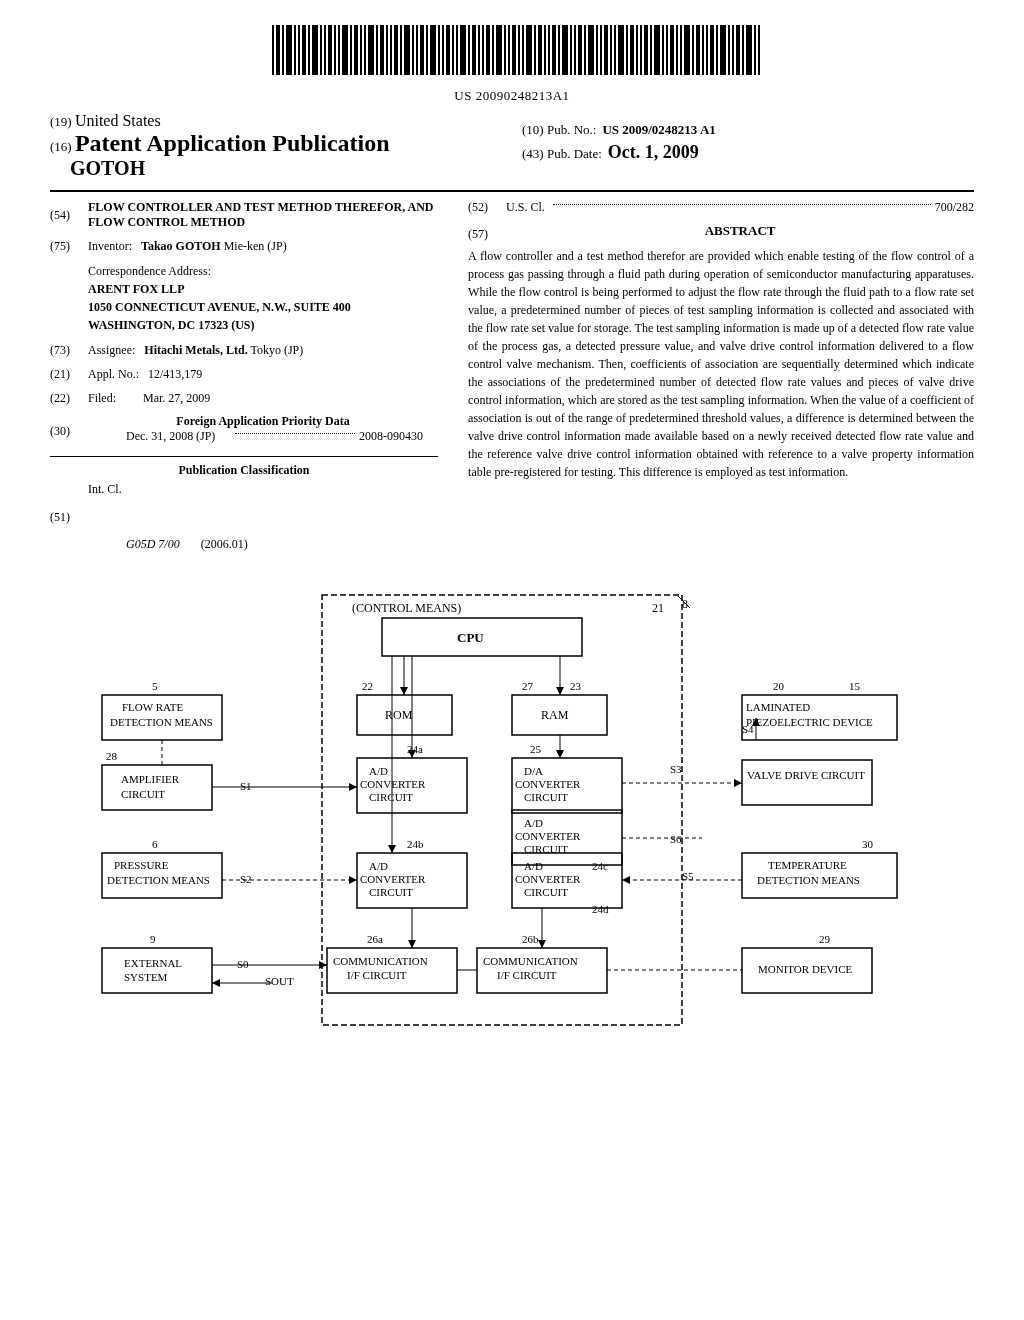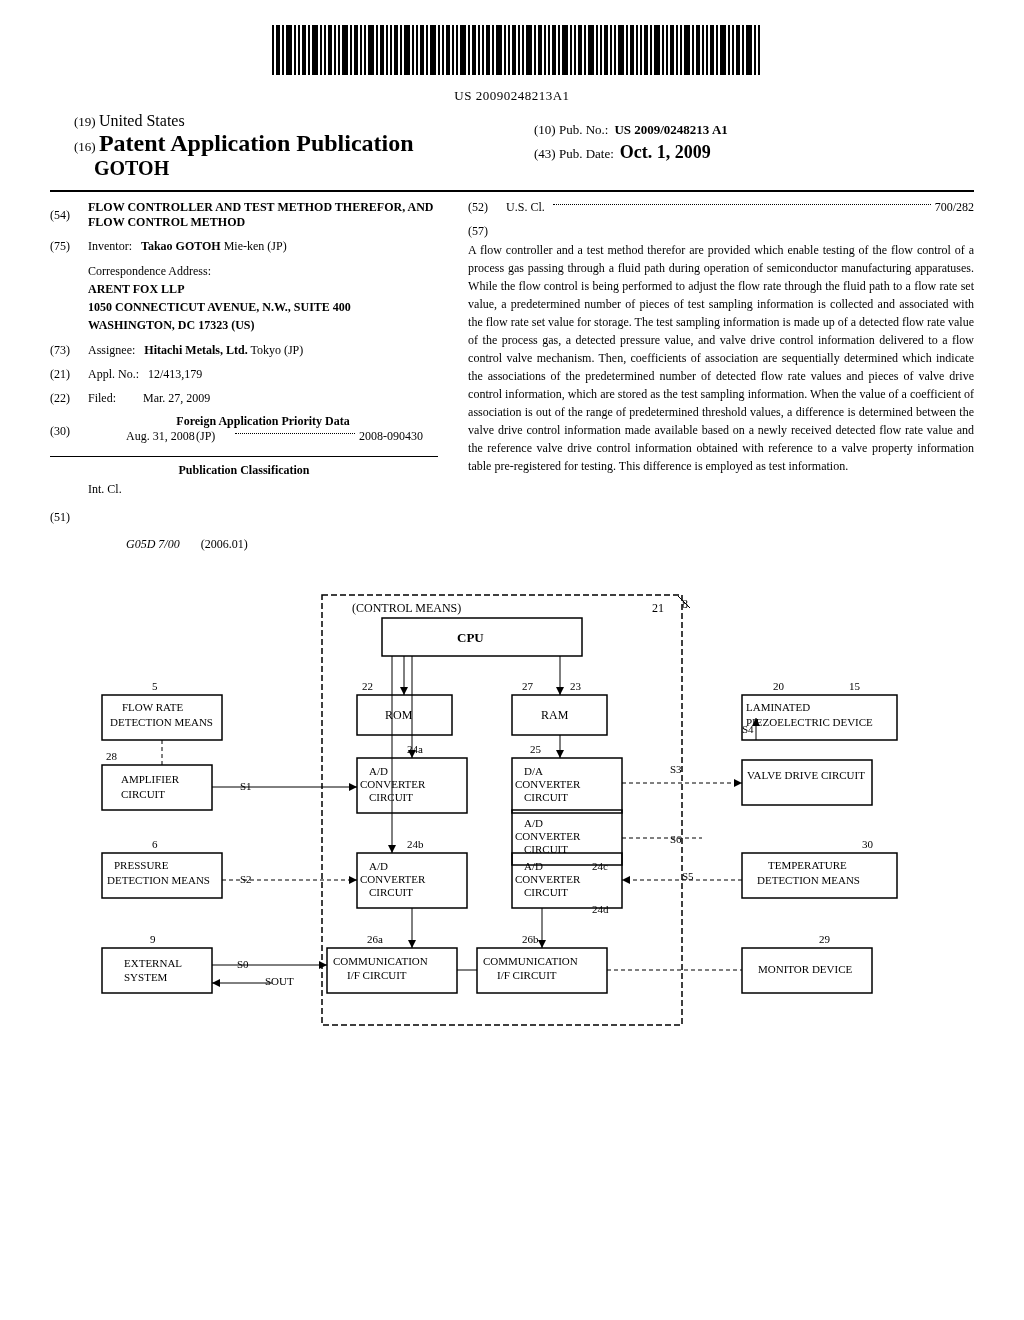--- a/index.html
+++ b/index.html
@@ -30,21 +30,20 @@
       font-size: 13px;
       margin-bottom: 8px;
       letter-spacing: 0.5px;
     }
 
     
     .header-section {
       display: flex;
       align-items: flex-start;
       margin-bottom: 10px;
-      margin-left: 24px;
     }
     .header-left {
       flex: 1;
     }
     .header-right {
       flex: 1;
       padding-left: 20px;
     }
 
     .pub-info {
@@ -378,21 +377,21 @@
           &nbsp;&nbsp;&nbsp;&nbsp;&nbsp;&nbsp;&nbsp;
           <span>Mar. 27, 2009</span>
         </div>
       </div>
 
       <div class="field-row">
         <span class="field-num">(30)</span>
         <div class="field-content">
           <div style="text-align:center; font-weight:bold; ">Foreign Application Priority Data</div>
           <div class="foreign-app-row">
-            <span class="foreign-app-date">Aug. 31, 2008</span>
+            <span class="foreign-app-date">Dec. 31, 2008</span>
             <span class="foreign-app-country">(JP)</span>
             <span class="foreign-app-dots" style="border-bottom:1px dotted #000; display:inline-block; min-width:80px; position:relative; top:-3px; margin:0 4px;"></span>
             <span>2008-090430</span>
           </div>
         </div>
       </div>
 
       <hr class="divider-thin">
 
       <div class="section-title-center">Publication Classification</div>
@@ -416,20 +415,21 @@
       <div class="us-cl-row">
         <span class="us-cl-label" style="min-width:38px;">(52)</span>
         <span style="font-size:12px; margin-right:4px;">U.S. Cl.</span>
         <span class="dots"></span>
         <span style="font-size:12px;">700/282</span>
       </div>
 
       <div>
         <div class="field-row" style="margin-bottom:2px;">
           <span class="field-num">(57)</span>
+          <div class="abstract-title" style="flex:1;">ABSTRACT</div>
         </div>
         <div class="abstract-text">A flow controller and a test method therefor are provided which enable testing of the flow control of a process gas passing through a fluid path during operation of semiconductor manufacturing apparatuses. While the flow control is being performed to adjust the flow rate through the fluid path to a flow rate set value, a predetermined number of pieces of test sampling information is collected and associated with the flow rate set value for storage. The test sampling information is made up of a detected flow rate value of the process gas, a detected pressure value, and valve drive control information delivered to a flow control valve mechanism. Then, coefficients of association are sequentially determined which indicate the associations of the predetermined number of detected flow rate values and pieces of valve drive control information, which are stored as the test sampling information. When the value of a coefficient of association is out of the range of predetermined threshold values, a difference is determined between the valve drive control information made available based on a newly received detected flow rate value and the reference valve drive control information obtained with reference to a valve property information table pre-registered for testing. This difference is employed as test information.</div>
       </div>
 
     </div>
   </div>
 
   <div style="margin-top:30px;">
     <svg width="900" height="470" viewBox="0 0 900 470" style="display:block; margin:0 auto; font-family:'Times New Roman',Times,serif;">
 

